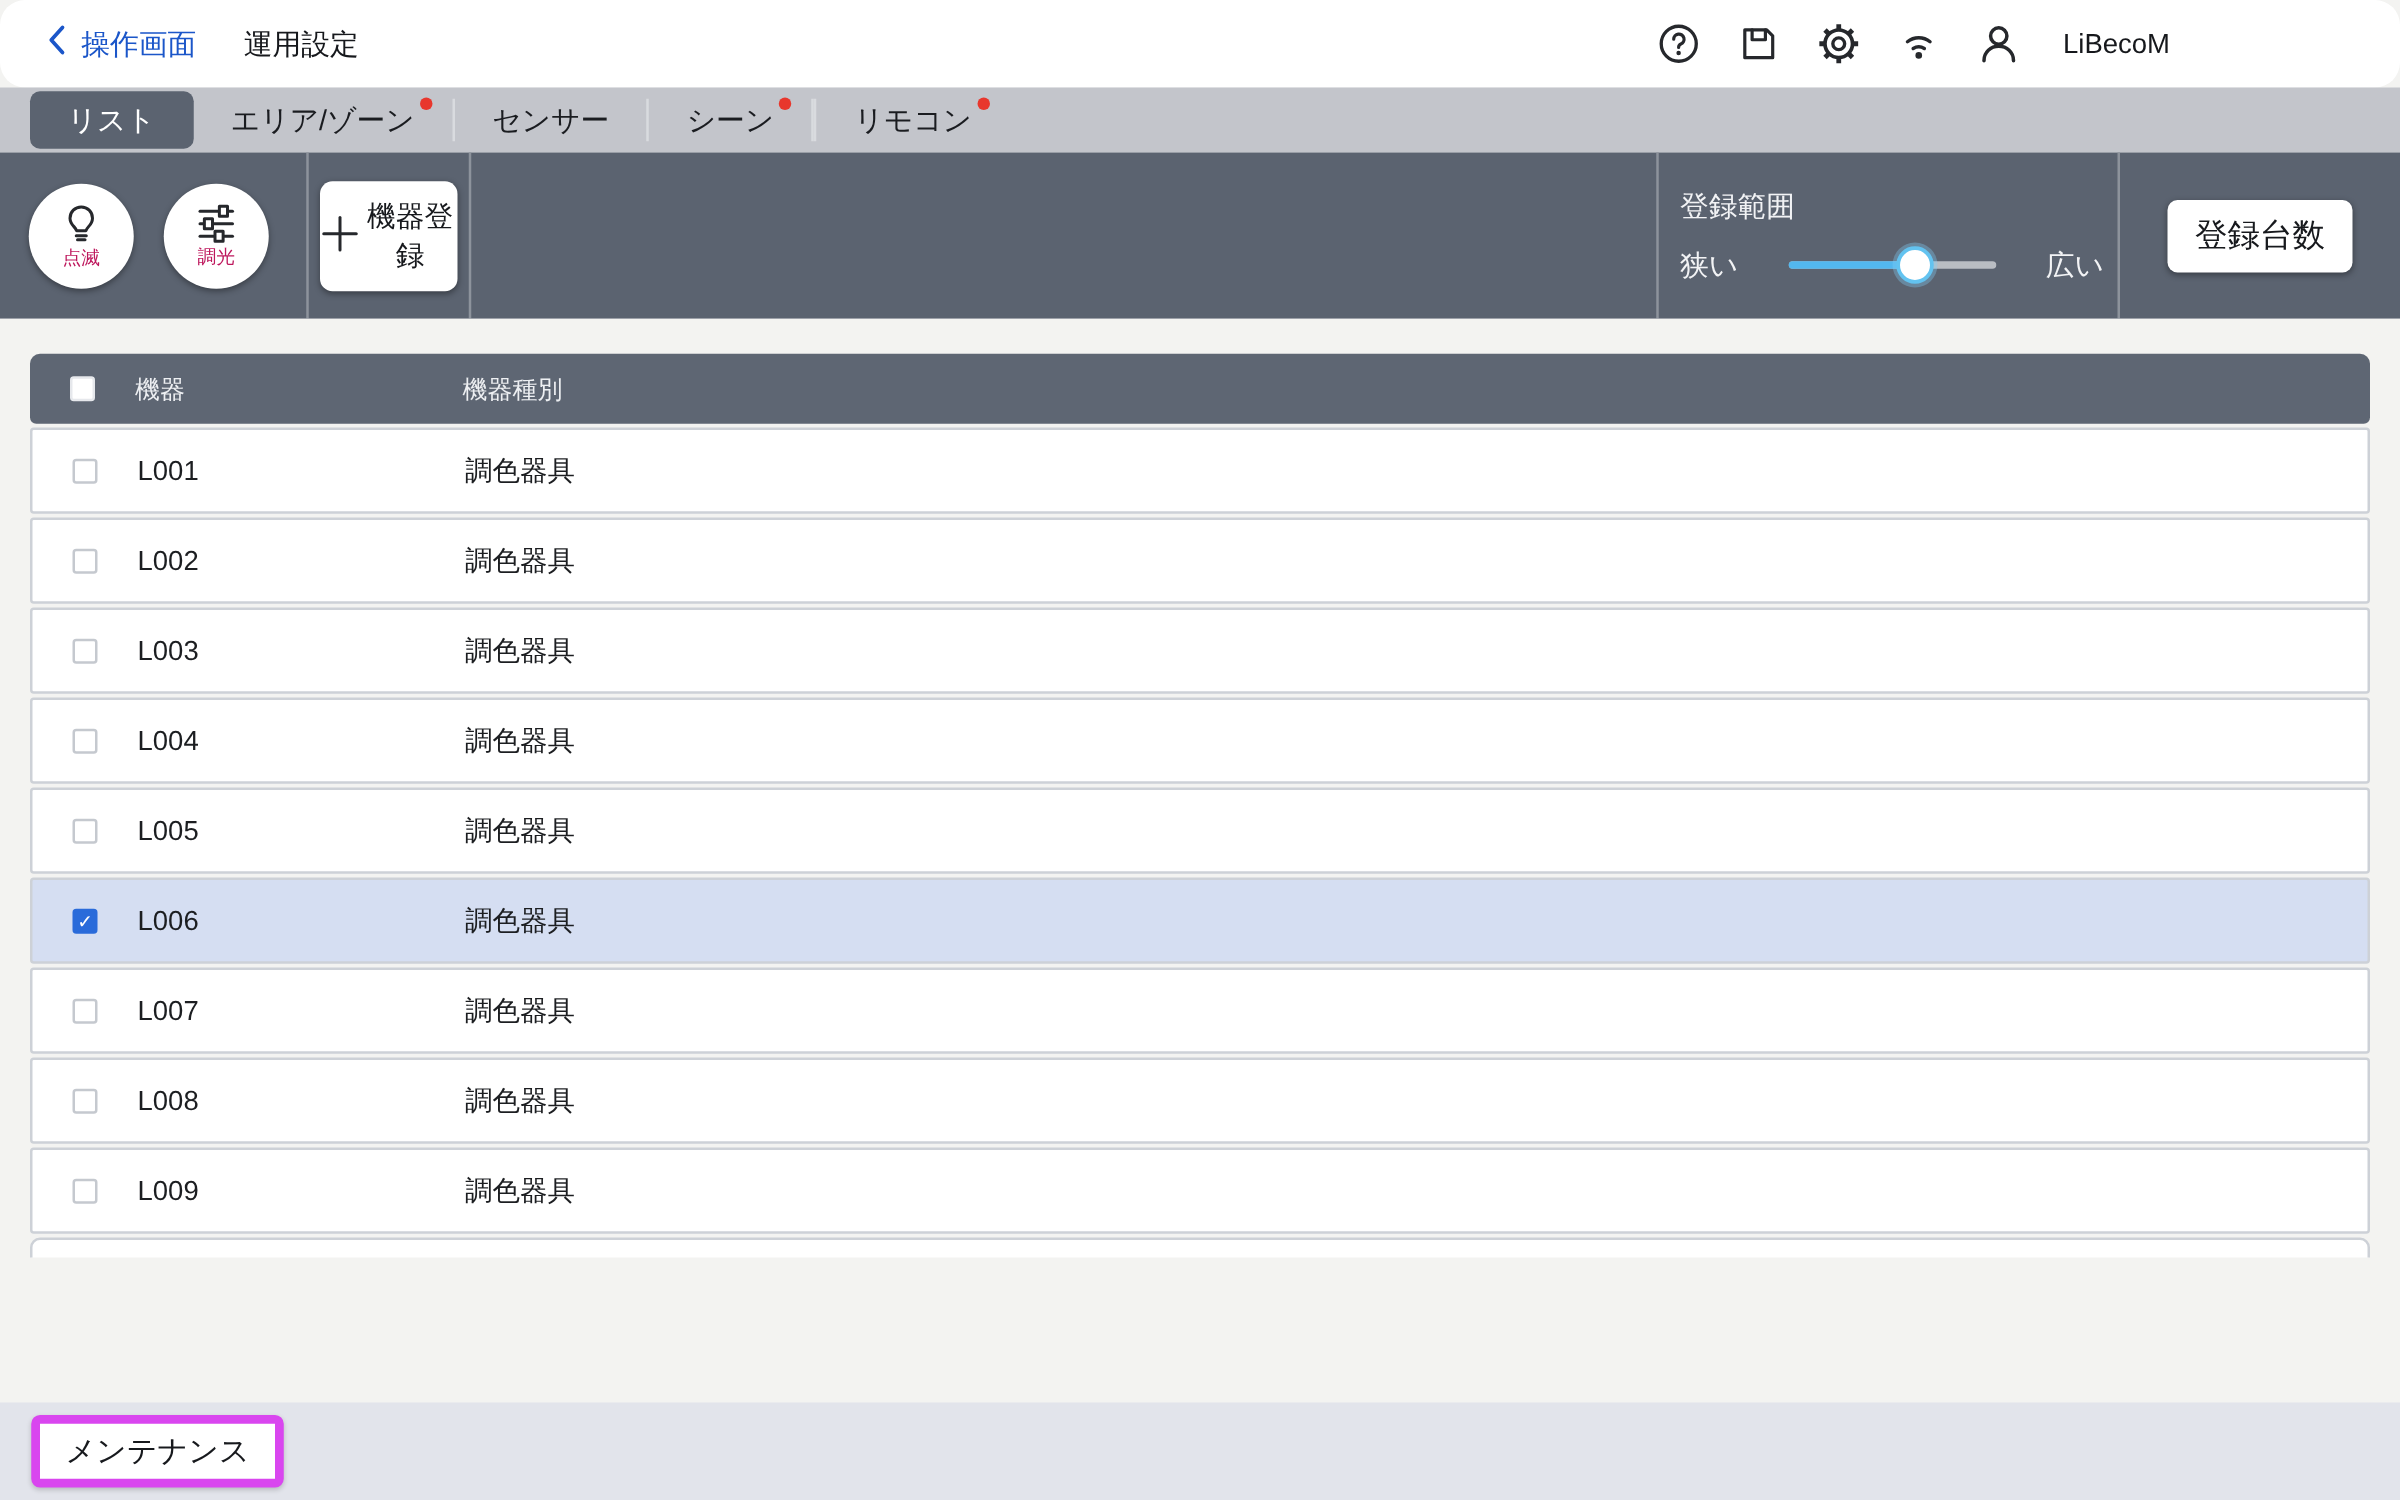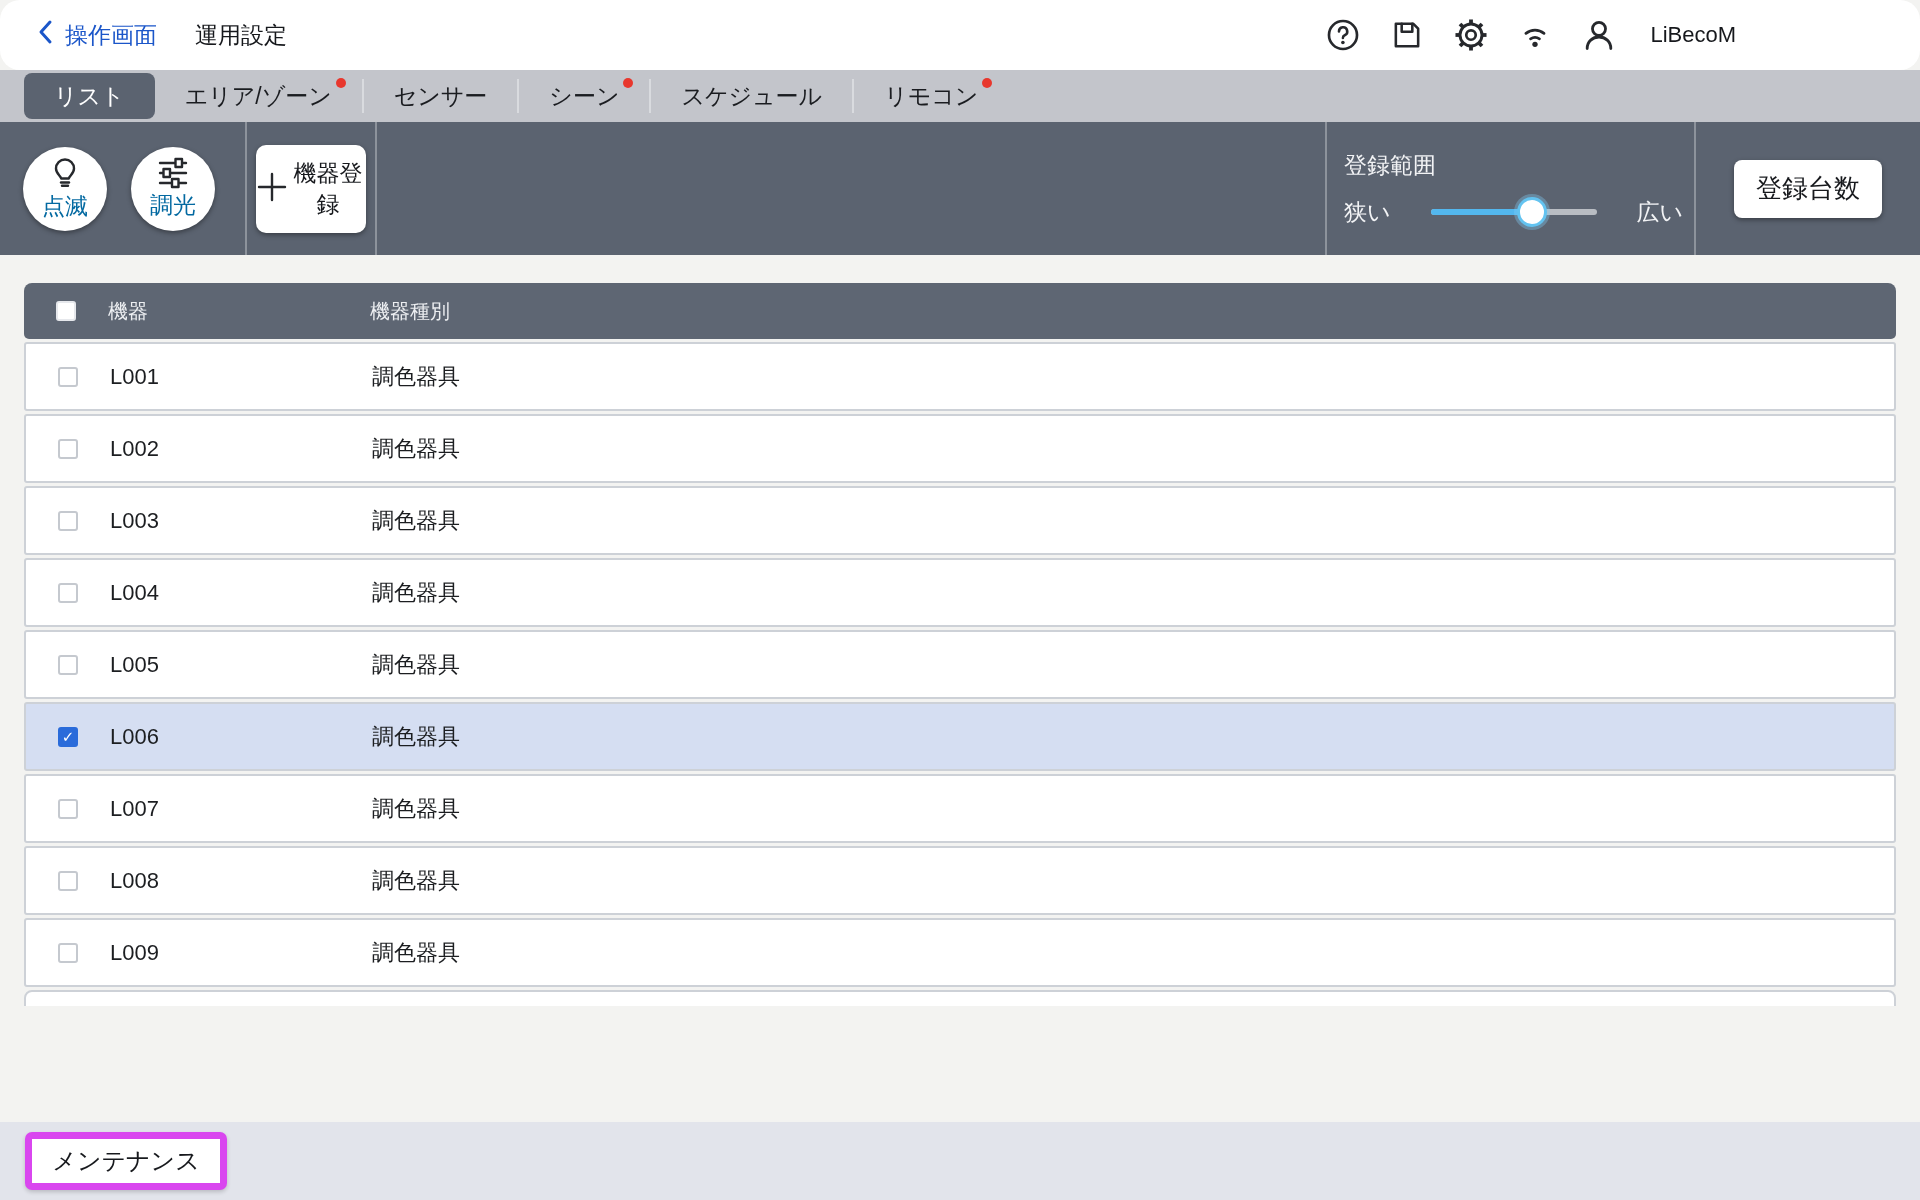--- a/index.html
+++ b/index.html
@@ -26,21 +26,21 @@
   .tab .badge { position: absolute; top: 5px; right: 16px; width: 10px; height: 10px; border-radius: 50%; background: var(--badge-red, #e8372d); }
   .tab-divider { width: 2px; height: 34px; background: #d9dbdf; }
 
   
   .toolbar { height: 133px; background: var(--slate, #5b6370); display: flex; align-items: center; flex: 0 0 auto; }
   .vdiv { width: 2px; height: 133px; background: #8d939c; flex: 0 0 auto; }
   .tool-left { display: flex; align-items: center; gap: 24px; padding: 0 30px 0 23px; }
   .circle-btn { width: 84px; height: 84px; border-radius: 50%; border: none; background: #ffffff; cursor: pointer;
                 display: flex; flex-direction: column; align-items: center; justify-content: center;
                 box-shadow: 0 2px 5px rgba(0,0,0,0.38); font-family: inherit; }
-  .circle-btn .c-label { font-size: 23px; color: #0369a1; margin-top: -2px; }
+  .circle-btn .c-label { font-size: 15px; color: #be185d; margin-top: -2px; }
   .register-wrap { padding: 0 9px; }
   .register-btn { width: 110px; height: 88px; background: #ffffff; border: none; border-radius: 10px; cursor: pointer;
                   display: flex; flex-direction: row; align-items: center; justify-content: center; gap: 2px;
                   box-shadow: 0 2px 5px rgba(0,0,0,0.38); font-family: inherit; }
   .register-btn .c-label { font-size: 23px; color: #17191d; }
   .toolbar-spacer { flex: 1; }
   .range-group { width: 367px; padding: 0 0 0 17px; display: flex; flex-direction: column; justify-content: center; gap: 16px; }
   .range-title { color: #f2f3f5; font-size: 23px; }
   .range-row { display: flex; align-items: center; }
   .range-end-label { color: #f2f3f5; font-size: 23px; }
@@ -162,23 +162,20 @@
       <span class="tab-divider"></span>
       <button class="tab">
         <span>センサー</span>
       </button>
       <span class="tab-divider"></span>
       <button class="tab">
         <span>シーン</span>
         <span class="badge"></span>
       </button>
       <span class="tab-divider"></span>
-      <button class="tab">
-        <span>スケジュール</span>
-      </button>
       <span class="tab-divider"></span>
       <button class="tab">
         <span>リモコン</span>
         <span class="badge"></span>
       </button>
     </nav>
 
   <div class="toolbar">
     <div class="tool-left">
       <button class="circle-btn">

